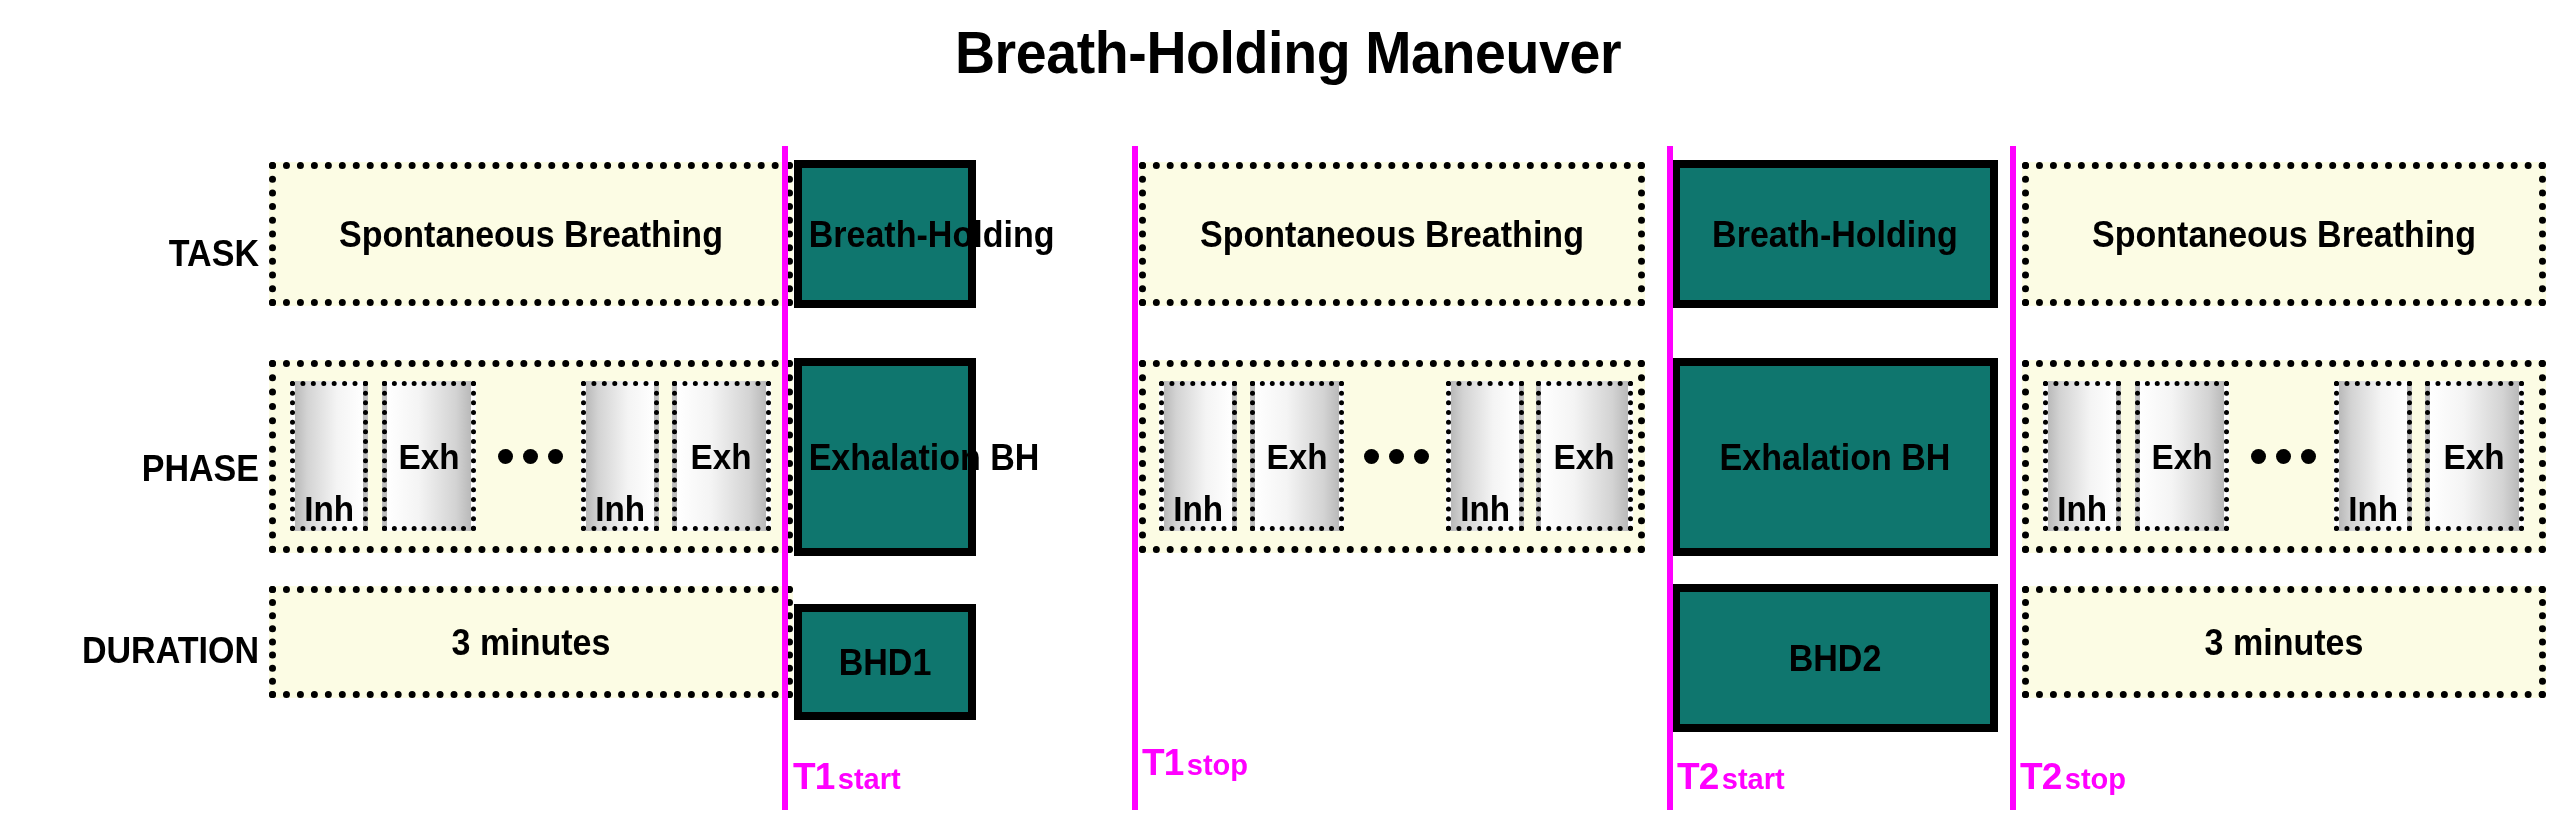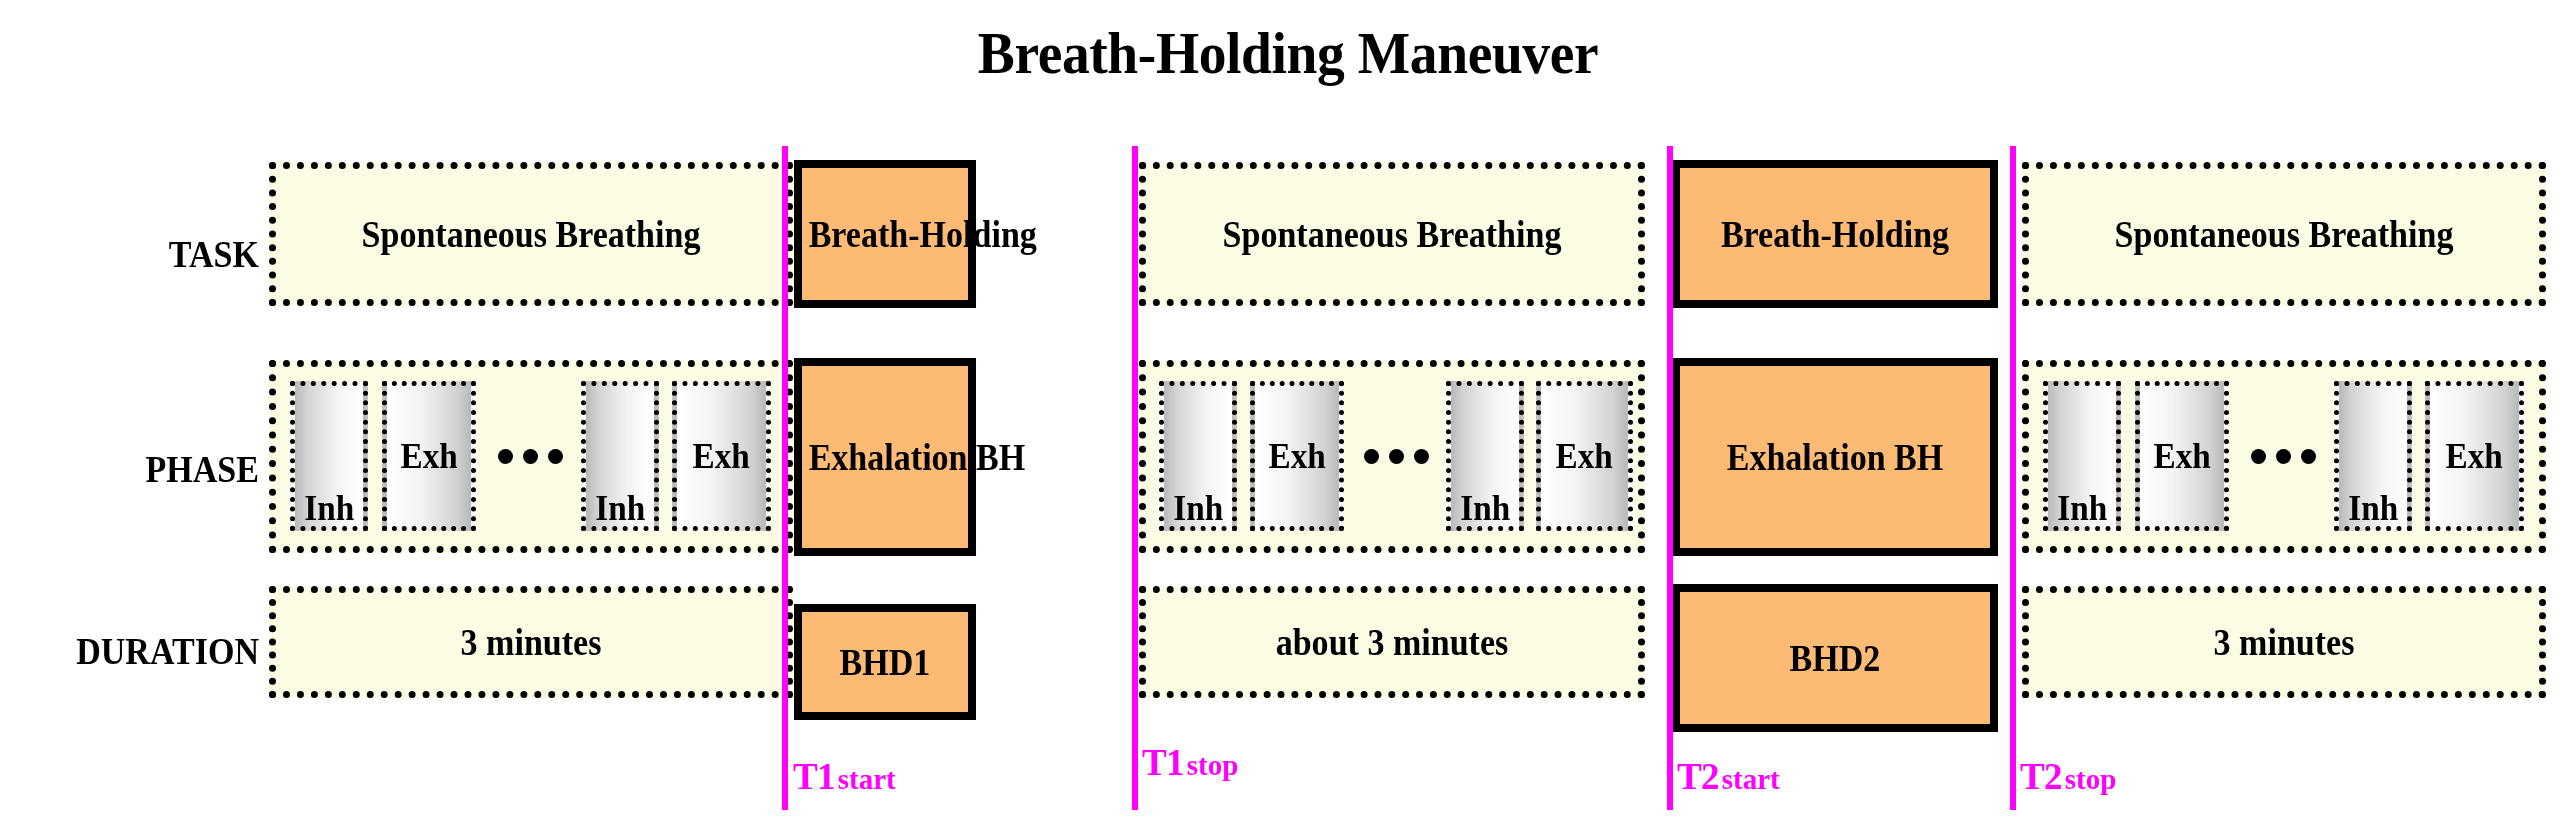--- a/index.html
+++ b/index.html
@@ -1,21 +1,21 @@
 <!DOCTYPE html>
 <html style="font-size:12.8px"><head>
 <meta charset="utf-8">
 <style>
   html,body{margin:0;padding:0;background:#ffffff;}
   body{
     width:2576px;height:838px;
     font-family:"Liberation Sans","DejaVu Sans",sans-serif;
     overflow:hidden;position:relative;
   }
-  #stage{position:absolute;inset:0;font-family:Liberation Serif, serif;}
+  #stage{position:absolute;inset:0;}
 
   
   .title{
     position:absolute;left:0;top:19px;width:2576px;
     text-align:center;
     font-size:59px;font-weight:bold;color:#000;
     letter-spacing:-0.4px;
     transform:scaleX(.94);transform-origin:center top;
   }
 
@@ -30,21 +30,21 @@
 
   .cell{position:absolute;box-sizing:border-box;}
 
   
   .cell-sb{
     background:#fcfce4;
     border:7.2px dotted #000000;
   }
   
   .cell-bh{
-    background:#fdba74;
+    background:#0f766e;
     border:8.8px solid #000000;
   }
 
   .celltext{
     position:absolute;left:0;right:0;top:50%;
     transform:translateY(-50%);
     text-align:center;
     font-size:37px;font-weight:bold;color:#000;
     white-space:nowrap;
     line-height:1;
@@ -180,23 +180,20 @@
   </div>
 
   <div class="cell cell-sb" style="left:269px;top:586px;width:524px;height:112px;">
     <div class="celltext cond">3 minutes</div>
   </div>
 
   <div class="cell cell-bh" style="left:794px;top:584px;width:182px;height:116px;margin-top:20px;">
     <div class="celltext cond">BHD1</div>
   </div>
 
-  <div class="cell cell-sb" style="left:1139px;top:586px;width:506px;height:112px;">
-    <div class="celltext cond">about 3 minutes</div>
-  </div>
 
   <div class="cell cell-bh" style="left:1672px;top:584px;width:326px;height:148px;">
     <div class="celltext cond">BHD2</div>
   </div>
 
   <div class="cell cell-sb" style="left:2022px;top:586px;width:524px;height:112px;">
     <div class="celltext cond">3 minutes</div>
   </div>
 
   <div class="mline" style="left:782px;top:146px;height:664px;"></div>

